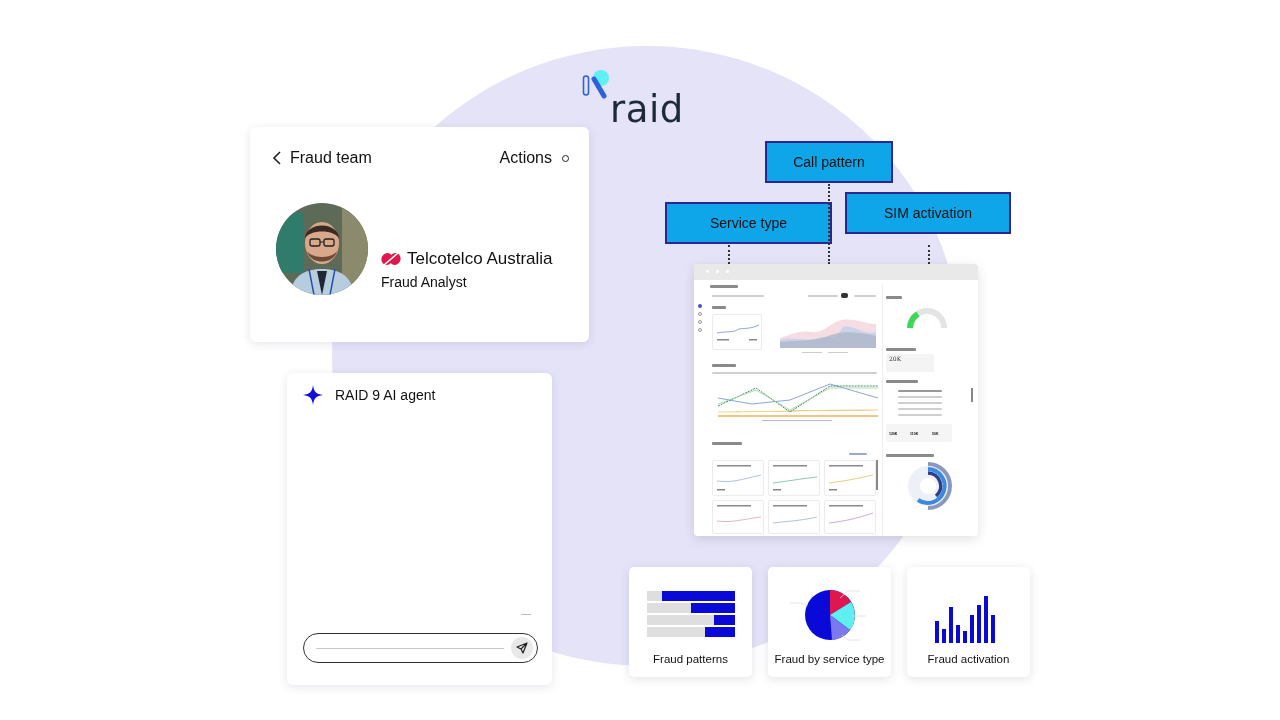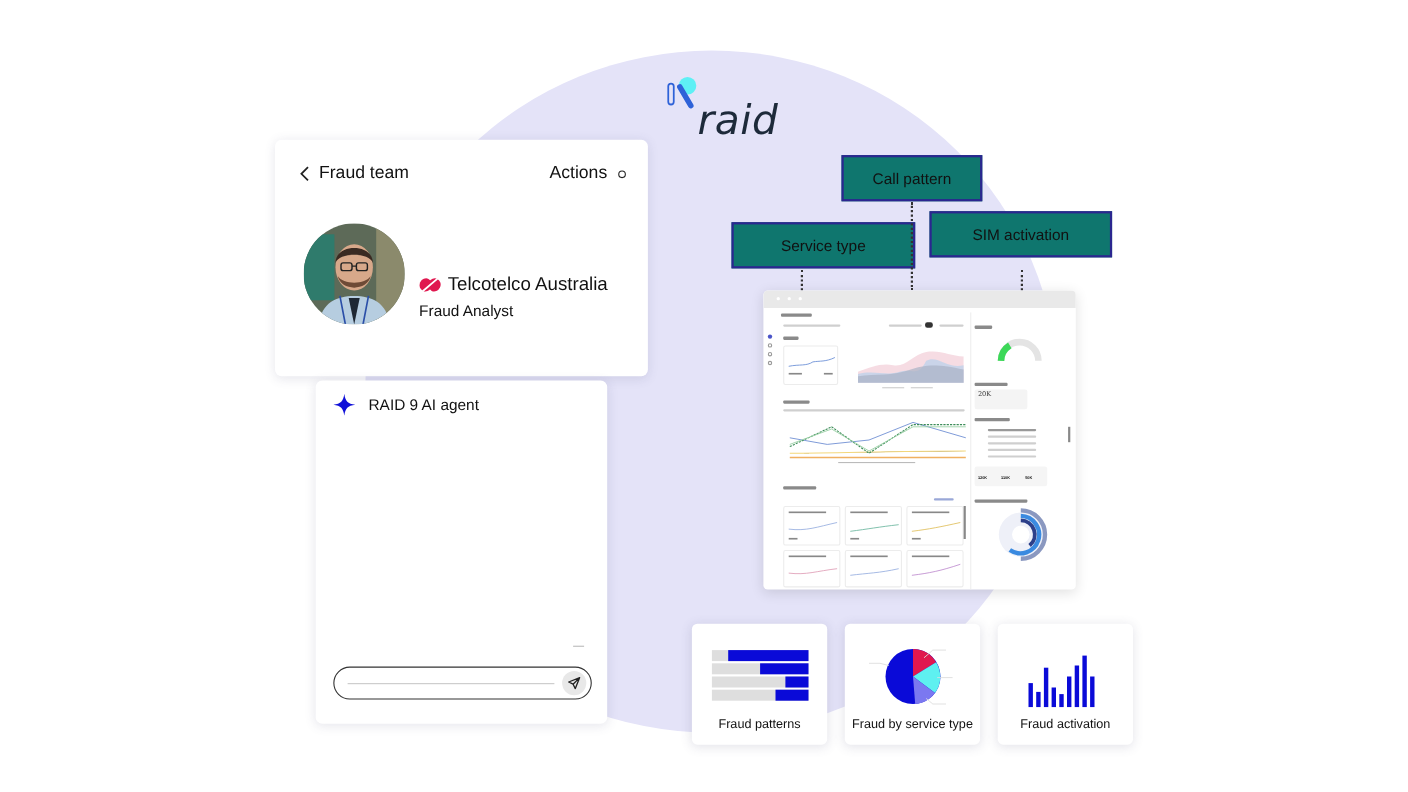--- a/index.html
+++ b/index.html
@@ -1,45 +1,45 @@
 <!DOCTYPE html>
 <html><head>
 <meta charset="utf-8">
 <style>
   * { box-sizing: border-box; margin: 0; padding: 0; }
   html, body { width: 1280px; height: 720px; overflow: hidden; background: #ffffff; }
   body { position: relative; font-family: "Liberation Sans", sans-serif; color: #111; }
 
   .bg-circle { position: absolute; left: 332px; top: 46px; width: 630px; height: 620px; border-radius: 50%; background: #e4e3f8; }
 
-  .logo { position: absolute; left: 604px; top: 66px; width: 110px; height: 66px; font-style: italic; }
+  .logo { position: absolute; left: 580px; top: 66px; width: 110px; height: 66px; }
   .logo-word { position: absolute; left: 30px; top: 22px; font-family: "DejaVu Sans", sans-serif; font-size: 37px; color: #1d2a3a; letter-spacing: 0.5px; }
 
   .card { position: absolute; background: #fff; border-radius: 6px; box-shadow: 0 2px 10px rgba(80,80,120,0.14); }
 
   
   .profile { left: 250px; top: 127px; width: 339px; height: 215px; }
   .back { position: absolute; left: 22px; top: 22px; display: flex; align-items: center; gap: 8px; font-size: 16px; color: #111; cursor: pointer; }
   .actions { position: absolute; right: 20px; top: 22px; display: flex; align-items: center; gap: 10px; font-size: 16px; cursor: pointer; }
   .actions .dot { width: 7px; height: 7px; border: 1.5px solid #222; border-radius: 50%; }
   .avatar { position: absolute; left: 26px; top: 76px; width: 92px; height: 92px; border-radius: 50%; overflow: hidden; }
   .pname { position: absolute; left: 131px; top: 84px; font-size: 25px; color: #111; }
   .company { position: absolute; left: 131px; top: 122px; display: flex; align-items: center; gap: 6px; font-size: 17px; }
   .role { position: absolute; left: 131px; top: 147px; font-size: 14px; }
 
   
-  .agent { left: 287px; top: 346px; width: 265px; height: 312px; }
+  .agent { left: 287px; top: 373px; width: 265px; height: 312px; }
   .agent-title { position: absolute; left: 16px; top: 12px; display: flex; align-items: center; gap: 12px; font-size: 14px; }
   .agent-input { position: absolute; left: 16px; top: 260px; width: 235px; height: 30px; border: 1.5px solid #333; border-radius: 16px; cursor: text; }
   .agent-input .ph { position: absolute; left: 12px; top: 14px; width: 188px; height: 1px; background: #c9c9c9; }
   .send { position: absolute; right: 4px; top: 3px; width: 22px; height: 22px; border-radius: 50%; background: #e8e8e8; display: flex; align-items: center; justify-content: center; cursor: pointer; }
   .tiny-mark { position: absolute; left: 234px; top: 241px; width: 10px; height: 1px; background: #bbb; }
 
   
-  .tag { position: absolute; background: #0f766e; border: 2px solid #2b2690; display: flex; align-items: center; justify-content: center; font-size: 14px; color: #111; }
+  .tag { position: absolute; background: #0ea5e9; border: 2px solid #2b2690; display: flex; align-items: center; justify-content: center; font-size: 14px; color: #111; }
   .tag-call { left: 765px; top: 141px; width: 128px; height: 42px; }
   .tag-service { left: 645px; top: 202px; width: 167px; height: 42px; margin-left: 20px; }
   .tag-sim { left: 845px; top: 192px; width: 166px; height: 42px; }
   .dotline { position: absolute; width: 0; border-left: 2px dotted #333; }
 
   
   .dash { position: absolute; left: 694px; top: 264px; width: 284px; height: 272px; background: #fff; border-radius: 4px; box-shadow: 0 3px 12px rgba(0,0,0,0.12); overflow: hidden; }
   .dash-top { height: 16px; background: #e9e9e9; position: relative; }
   .dash-top i { position: absolute; top: 6px; width: 3px; height: 3px; border-radius: 50%; background: #fff; }
   .mini-text { position: absolute; height: 3px; background: #8a8a8a; border-radius: 1px; }

